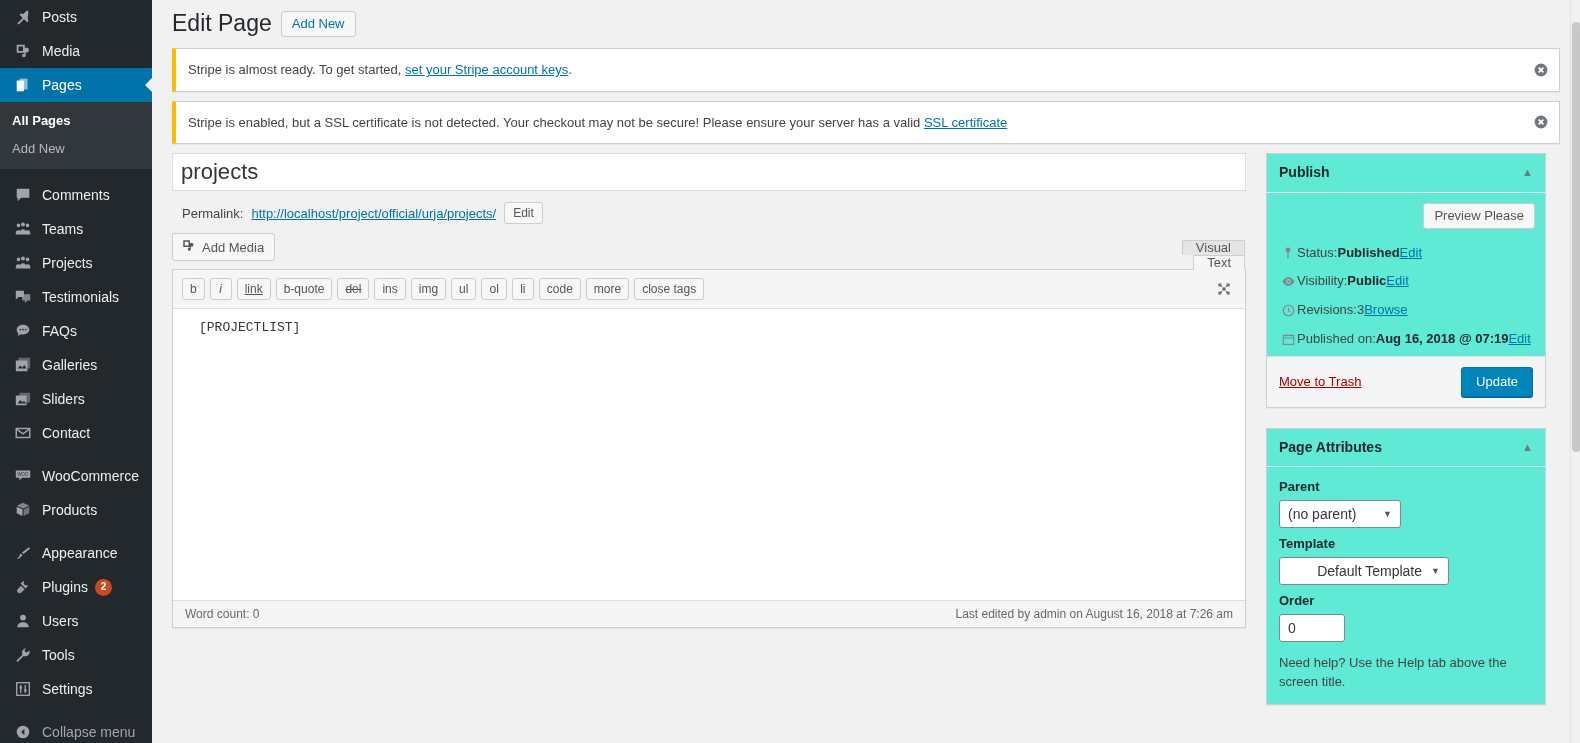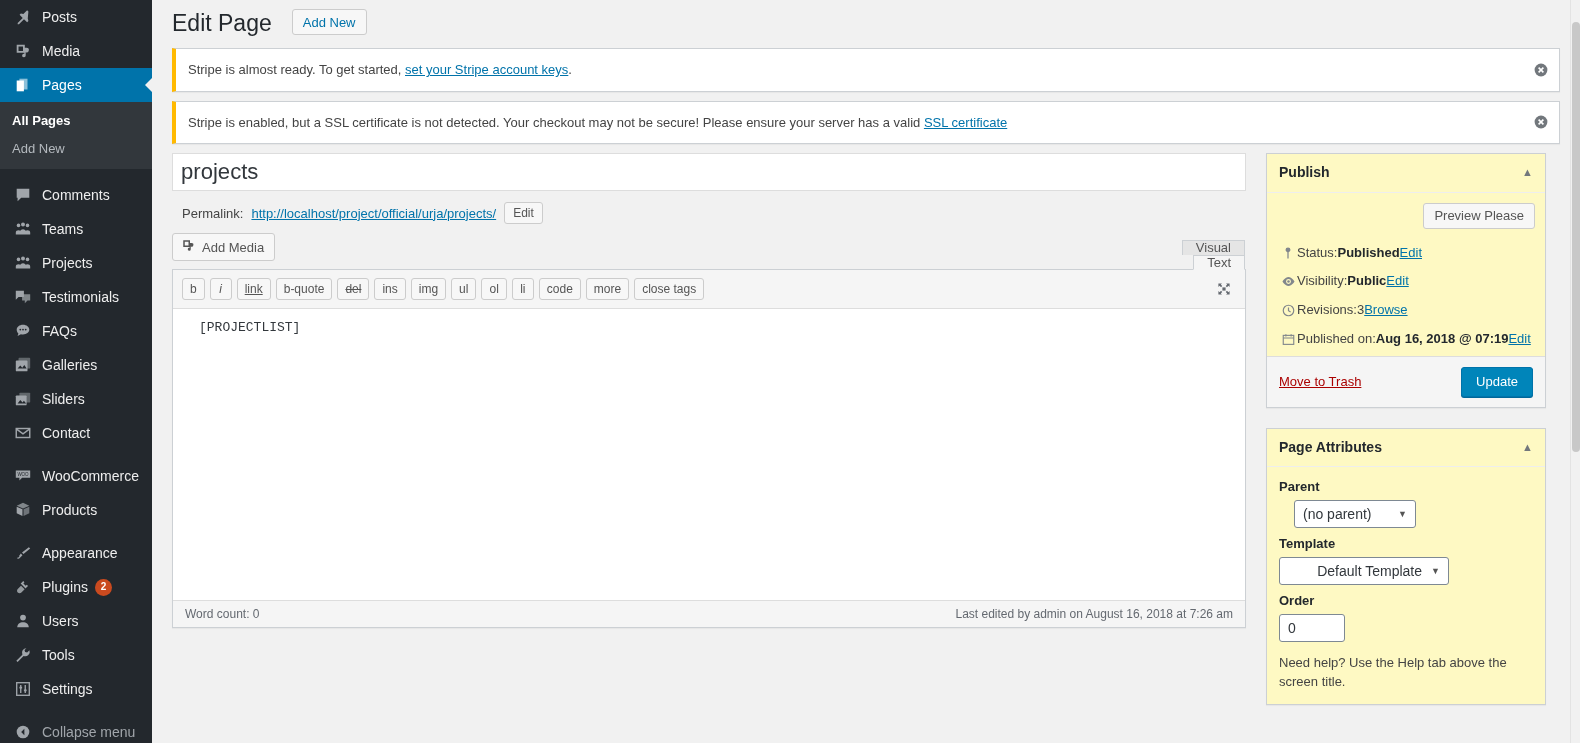--- a/index.html
+++ b/index.html
@@ -79,21 +79,21 @@
   
   .wrap {
     flex: 1;
     height: 743px;
     background: #f1f1f1;
     position: relative;
     overflow: hidden;
     padding: 0 20px 0 20px;
   }
   .page-header {
-    display: flex; align-items: flex-start; gap: 20px;
+    display: flex; align-items: center; gap: 9px;
     padding: 9px 0 6px 0;
   }
   .page-title {
     font-size: 23px;
     font-weight: 400;
     color: #23282d;
     line-height: 29px;
   }
   .btn {
     display: inline-flex; align-items: center; justify-content: center;
@@ -248,21 +248,21 @@
     background: #f5f5f5;
     padding: 6px 12px;
     display: flex; justify-content: space-between; align-items: center;
     font-size: 12px;
     color: #646970;
     min-height: 26px;
   }
 
   
   .postbox {
-    background: #fef9c3;
+    background: #5eead4;
     border: 1px solid #ccd0d4;
     box-shadow: 0 1px 1px rgba(0,0,0,.04);
     margin-bottom: 20px;
   }
   .postbox-header {
     display: flex; align-items: center; justify-content: space-between;
     padding: 9px 12px;
     border-bottom: 1px solid #eee;
   }
   .postbox-title {
@@ -330,21 +330,21 @@
     padding: 0 26px 0 8px;
     font-size: 14px;
     color: #32373c;
     cursor: pointer;
     line-height: 1;
   }
   .sel .caret {
     position: absolute; right: 8px; top: 50%; transform: translateY(-50%);
     font-size: 9px; color: #555;
   }
-  .sel.parent-sel { width: 122px; margin-left: 15px; }
+  .sel.parent-sel { width: 122px; }
   .sel.template-sel { width: 170px; justify-content: flex-end; }
   .num-input {
     width: 66px; height: 28px;
     border: 1px solid #7e8993;
     border-radius: 3px;
     background: #fff;
     padding: 0 8px;
     font-size: 14px;
     color: #32373c;
     font-family: "Liberation Sans", sans-serif;

